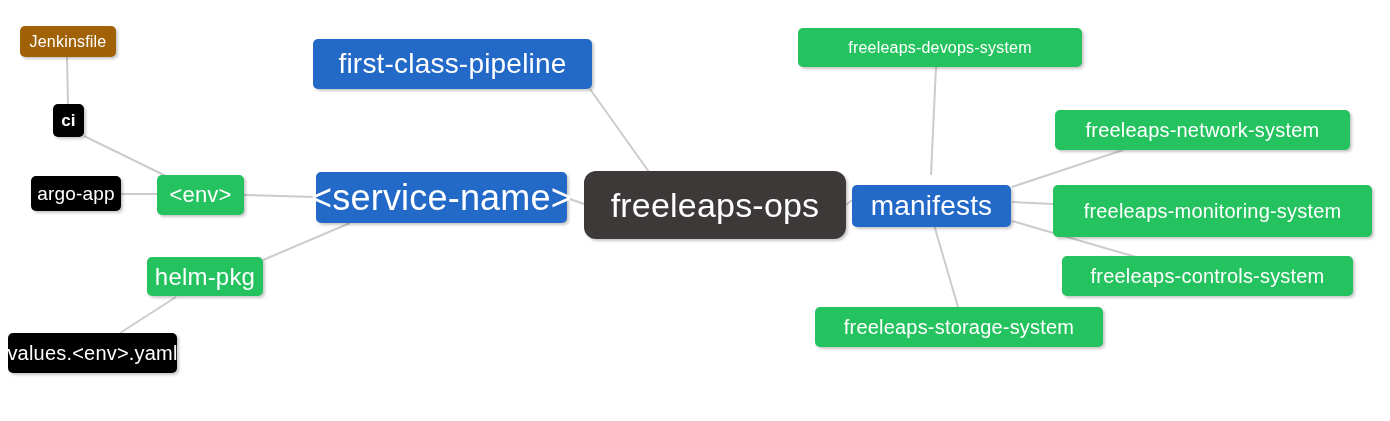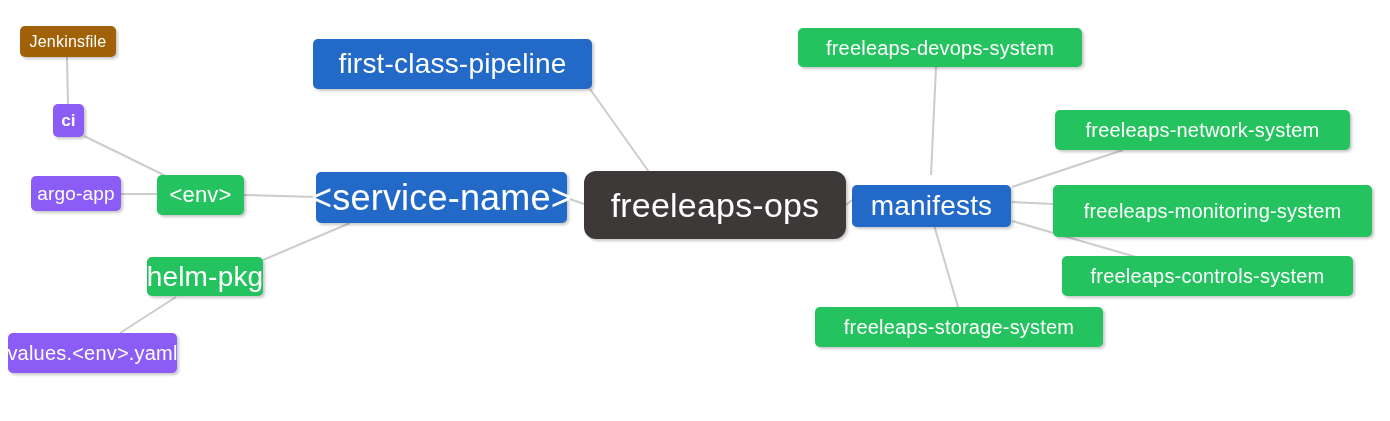--- a/index.html
+++ b/index.html
@@ -27,21 +27,21 @@
     box-shadow: 2px 2px 3px rgba(0,0,0,0.22);
     white-space: nowrap;
     cursor: pointer;
     box-sizing: border-box;
     line-height: 1;
     letter-spacing: 0.2px;
   }
   .c-root  { background: #3d3939; border-radius: 12px; }
   .c-blue  { background: #2269c8; }
   .c-green { background: #25c35f; }
-  .c-red   { background: #8b5cf6; }
+  .c-red   { background: #000000; }
   .c-amber { background: #a16207; }
   [data-name="node-ci"] { font-weight: 700; }
 </style>
 </head>
 <body>
 
 <div class="canvas" data-name="mindmap-canvas">
   <svg class="edge-layer" data-name="edge-layer" width="1390" height="421" viewBox="0 0 1390 421" xmlns="http://www.w3.org/2000/svg">
       <line x1="67" y1="57" x2="68" y2="104" stroke="#cccccc" stroke-width="2" data-name="edge-jenkinsfile-ci"></line>
       <line x1="84" y1="136" x2="170" y2="178" stroke="#cccccc" stroke-width="2" data-name="edge-ci-env"></line>
@@ -57,24 +57,24 @@
       <line x1="1012" y1="202" x2="1053" y2="204" stroke="#cccccc" stroke-width="2" data-name="edge-manifests-monitoring-system"></line>
       <line x1="1012" y1="221" x2="1136" y2="257" stroke="#cccccc" stroke-width="2" data-name="edge-manifests-controls-system"></line>
       <line x1="934" y1="225" x2="958" y2="307" stroke="#cccccc" stroke-width="2" data-name="edge-manifests-storage-system"></line>
     </svg>
   <div data-name="node-layer">
       <div class="node c-root" data-name="node-root" style="left: 584px; top: 171px; width: 262px; height: 68px; font-size: 34px;">freeleaps-ops</div>
       <div class="node c-blue" data-name="node-first-class-pipeline" style="left: 313px; top: 39px; width: 279px; height: 50px; font-size: 28px;">first-class-pipeline</div>
       <div class="node c-blue" data-name="node-service-name" style="left: 316px; top: 172px; width: 251px; height: 51px; font-size: 36px;">&lt;service-name&gt;</div>
       <div class="node c-blue" data-name="node-manifests" style="left: 852px; top: 185px; width: 159px; height: 42px; font-size: 28px;">manifests</div>
       <div class="node c-green" data-name="node-env" style="left: 157px; top: 175px; width: 87px; height: 40px; font-size: 22px;">&lt;env&gt;</div>
-      <div class="node c-green" data-name="node-helm-pkg" style="left: 147px; top: 257px; width: 116px; height: 39px; font-size: 28px;">helm-pkg</div>
+      <div class="node c-green" data-name="node-helm-pkg" style="left: 147px; top: 257px; width: 116px; height: 39px; font-size: 24px;">helm-pkg</div>
       <div class="node c-red" data-name="node-ci" style="left: 53px; top: 104px; width: 31px; height: 33px; font-size: 17px;">ci</div>
       <div class="node c-red" data-name="node-argo-app" style="left: 31px; top: 176px; width: 90px; height: 35px; font-size: 19px;">argo-app</div>
       <div class="node c-red" data-name="node-values-env-yaml" style="left: 8px; top: 333px; width: 169px; height: 40px; font-size: 20px;">values.&lt;env&gt;.yaml</div>
       <div class="node c-amber" data-name="node-jenkinsfile" style="left: 20px; top: 26px; width: 96px; height: 31px; font-size: 16px;">Jenkinsfile</div>
-      <div class="node c-green" data-name="node-devops-system" style="left: 798px; top: 28px; width: 284px; height: 39px; font-size: 20px;">freeleaps-devops-system</div>
+      <div class="node c-green" data-name="node-devops-system" style="left: 798px; top: 28px; width: 284px; height: 39px; font-size: 16px;">freeleaps-devops-system</div>
       <div class="node c-green" data-name="node-network-system" style="left: 1055px; top: 110px; width: 295px; height: 40px; font-size: 20px; text-align: right;">freeleaps-network-system</div>
       <div class="node c-green" data-name="node-monitoring-system" style="left: 1053px; top: 185px; width: 319px; height: 52px; font-size: 20px;">freeleaps-monitoring-system</div>
       <div class="node c-green" data-name="node-controls-system" style="left: 1062px; top: 256px; width: 291px; height: 40px; font-size: 20px;">freeleaps-controls-system</div>
       <div class="node c-green" data-name="node-storage-system" style="left: 815px; top: 307px; width: 288px; height: 40px; font-size: 20px;">freeleaps-storage-system</div>
     </div>
 </div>
 
 </body></html>

